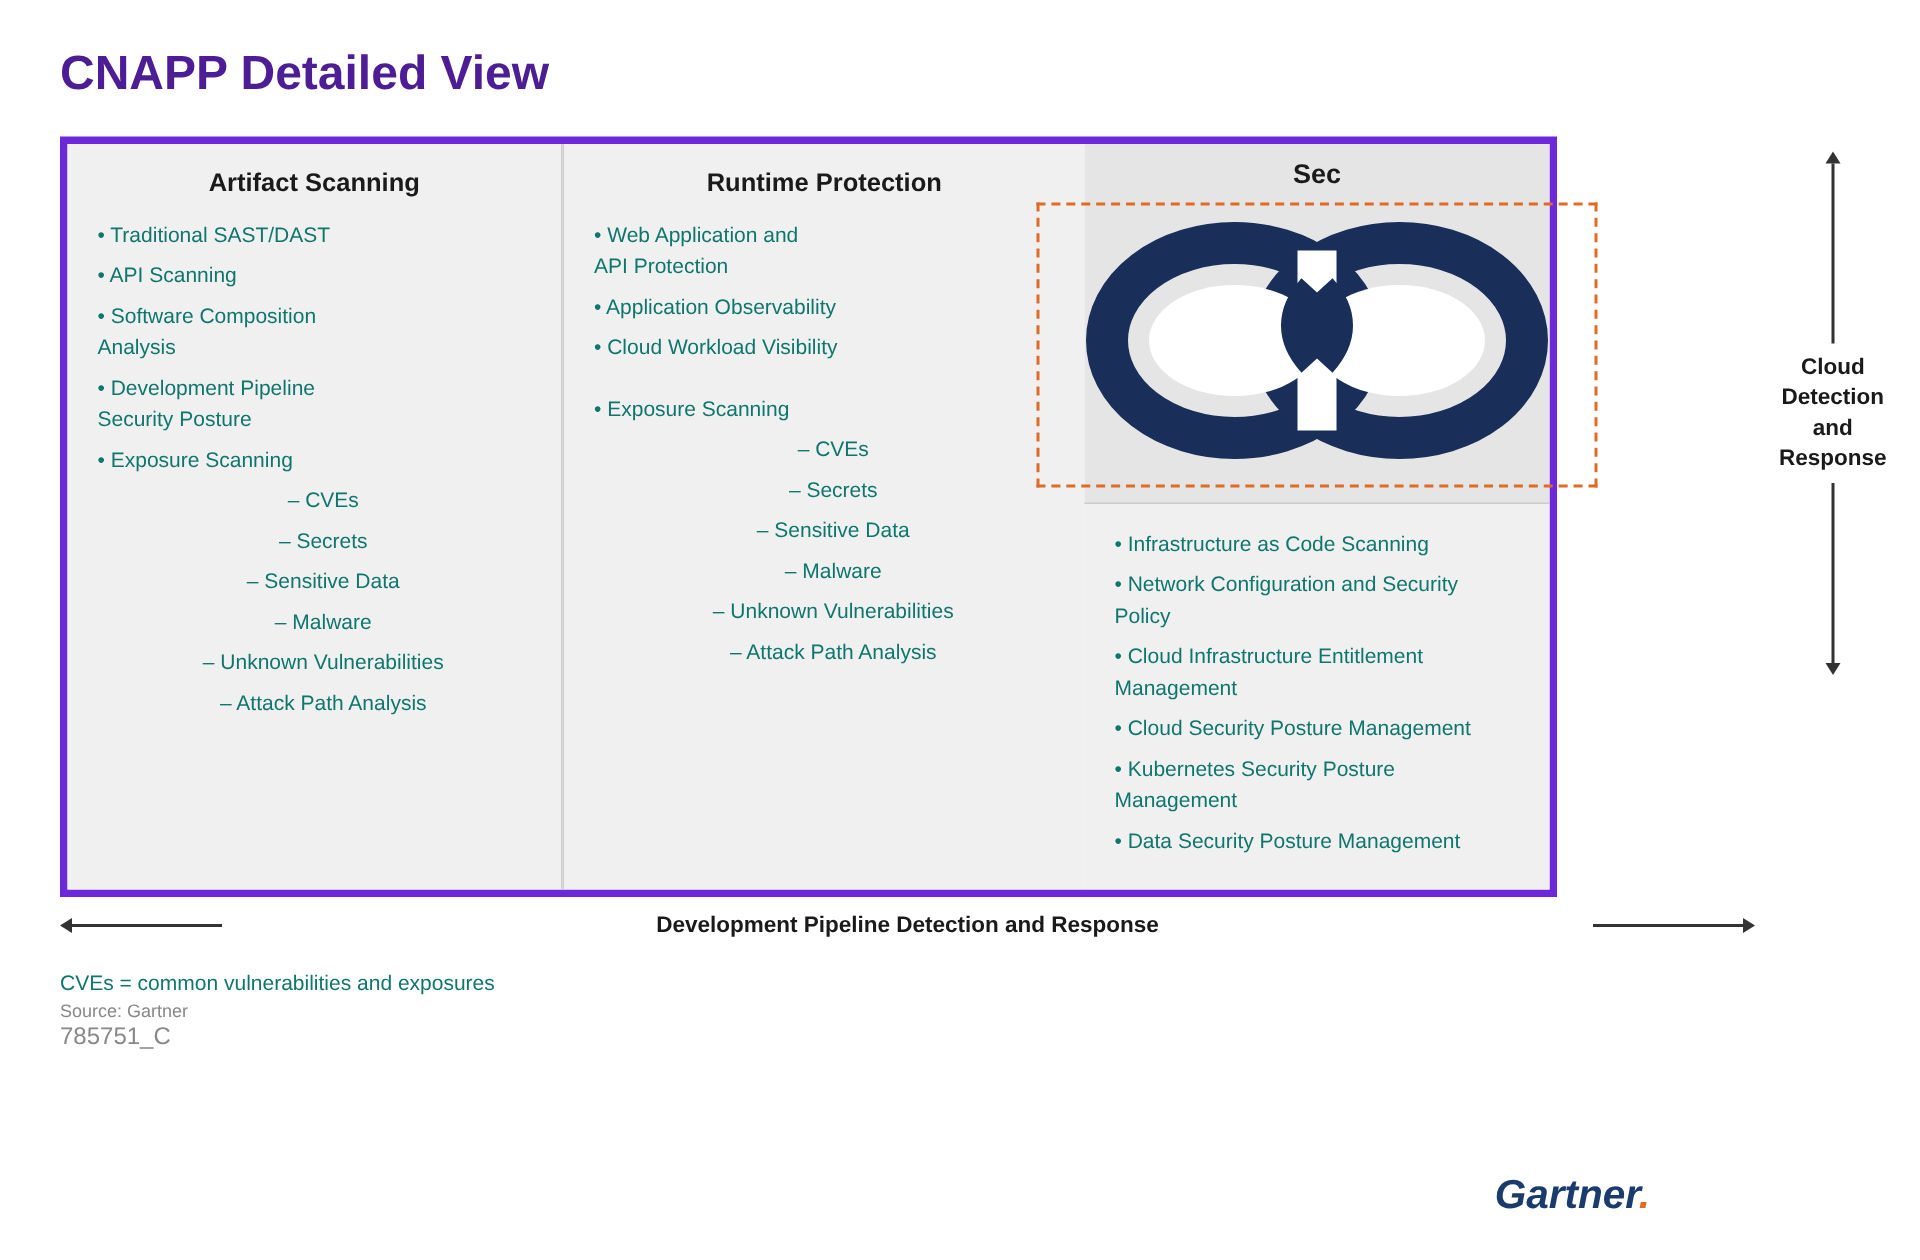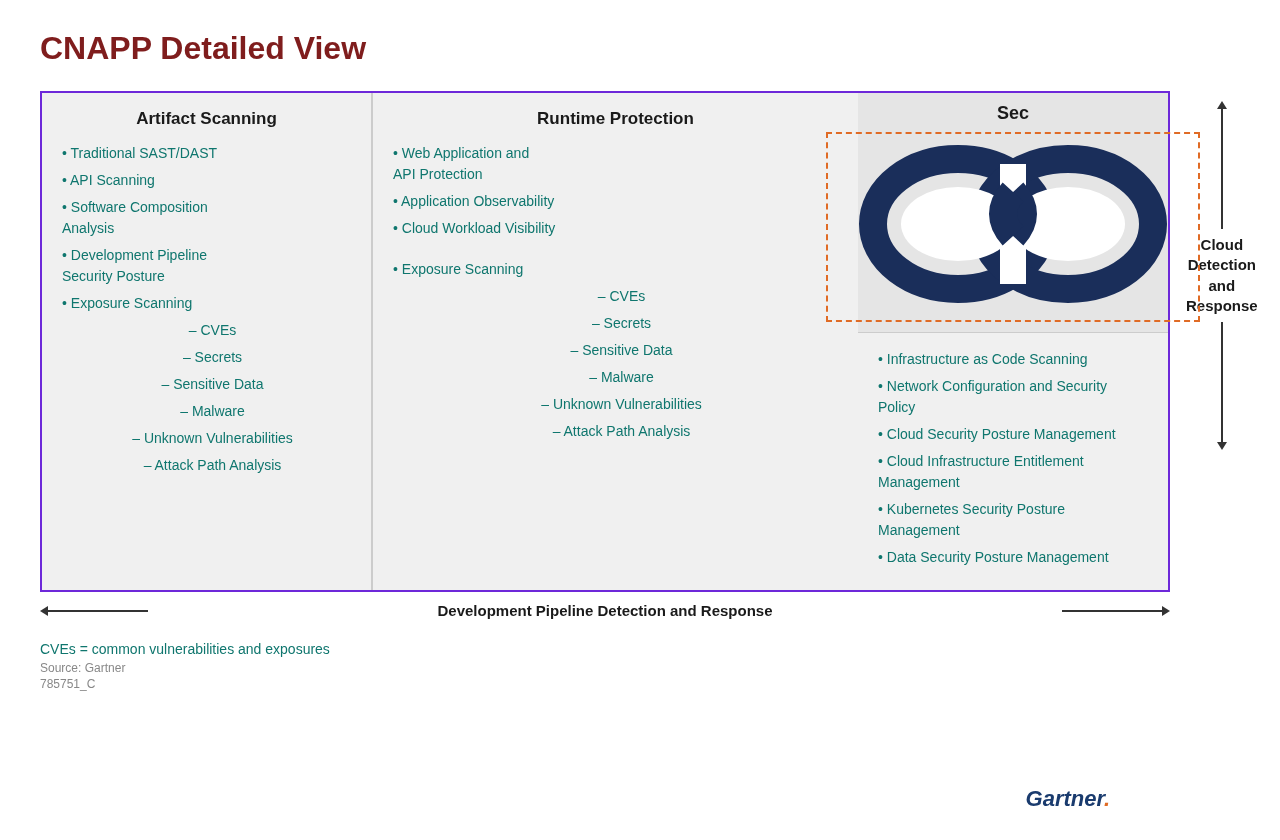--- a/index.html
+++ b/index.html
@@ -12,30 +12,30 @@
       position: relative;
     }
 
     .page-container {
       padding: 30px 40px 20px 40px;
     }
 
     .page-title {
       font-size: 32px;
       font-weight: 700;
-      color: #7f1d1d;
+      color: #4c1d95;
       margin-bottom: 24px;
     }
 
     .main-grid {
       display: grid;
       grid-template-columns: 330px 1fr 310px;
       grid-template-rows: auto auto;
-      width: 1130px;
-      border: 2px solid #6d28d9;
+      width: 998px;
+      border: 5px solid #6d28d9;
     }
 
     
     .left-col {
       background: #f0f0f0;
       border-right: 1px solid #ccc;
       grid-row: 1 / 3;
       padding: 16px 20px;
     }
 
@@ -132,29 +132,29 @@
       margin-bottom: 4px;
     }
 
     .footnote-source {
       font-size: 12px;
       color: #888;
       margin-bottom: 2px;
     }
 
     .footnote-id {
-      font-size: 12px;
+      font-size: 16px;
       color: #888;
     }
 
     .gartner-logo {
       position: absolute;
       bottom: 28px;
-      right: 170px;
-      font-size: 22px;
+      right: 180px;
+      font-size: 27px;
       font-weight: 700;
       color: #1a3b6e;
       font-style: italic;
     }
 
     .gartner-dot {
       color: #e06b25;
     }
 
     .horiz-line {
@@ -286,22 +286,22 @@
             <li class="sub">Malware</li>
             <li class="sub">Unknown Vulnerabilities</li>
             <li class="sub">Attack Path Analysis</li>
           </ul>
         </div>
 
         <div class="center-bottom">
           <ul class="item-list">
             <li class="bullet">Infrastructure as Code Scanning</li>
             <li class="bullet">Network Configuration and Security Policy</li>
+            <li class="bullet">Cloud Infrastructure Entitlement Management</li>
             <li class="bullet">Cloud Security Posture Management</li>
-            <li class="bullet">Cloud Infrastructure Entitlement Management</li>
             <li class="bullet">Kubernetes Security Posture Management</li>
             <li class="bullet">Data Security Posture Management</li>
           </ul>
         </div>
 
       </div>
 
       <div style="display:flex; align-items:center; padding: 10px 0; width:1130px;">
         <div style="display:flex; align-items:center; flex:1;">
           <div class="arrowhead-left"></div>

